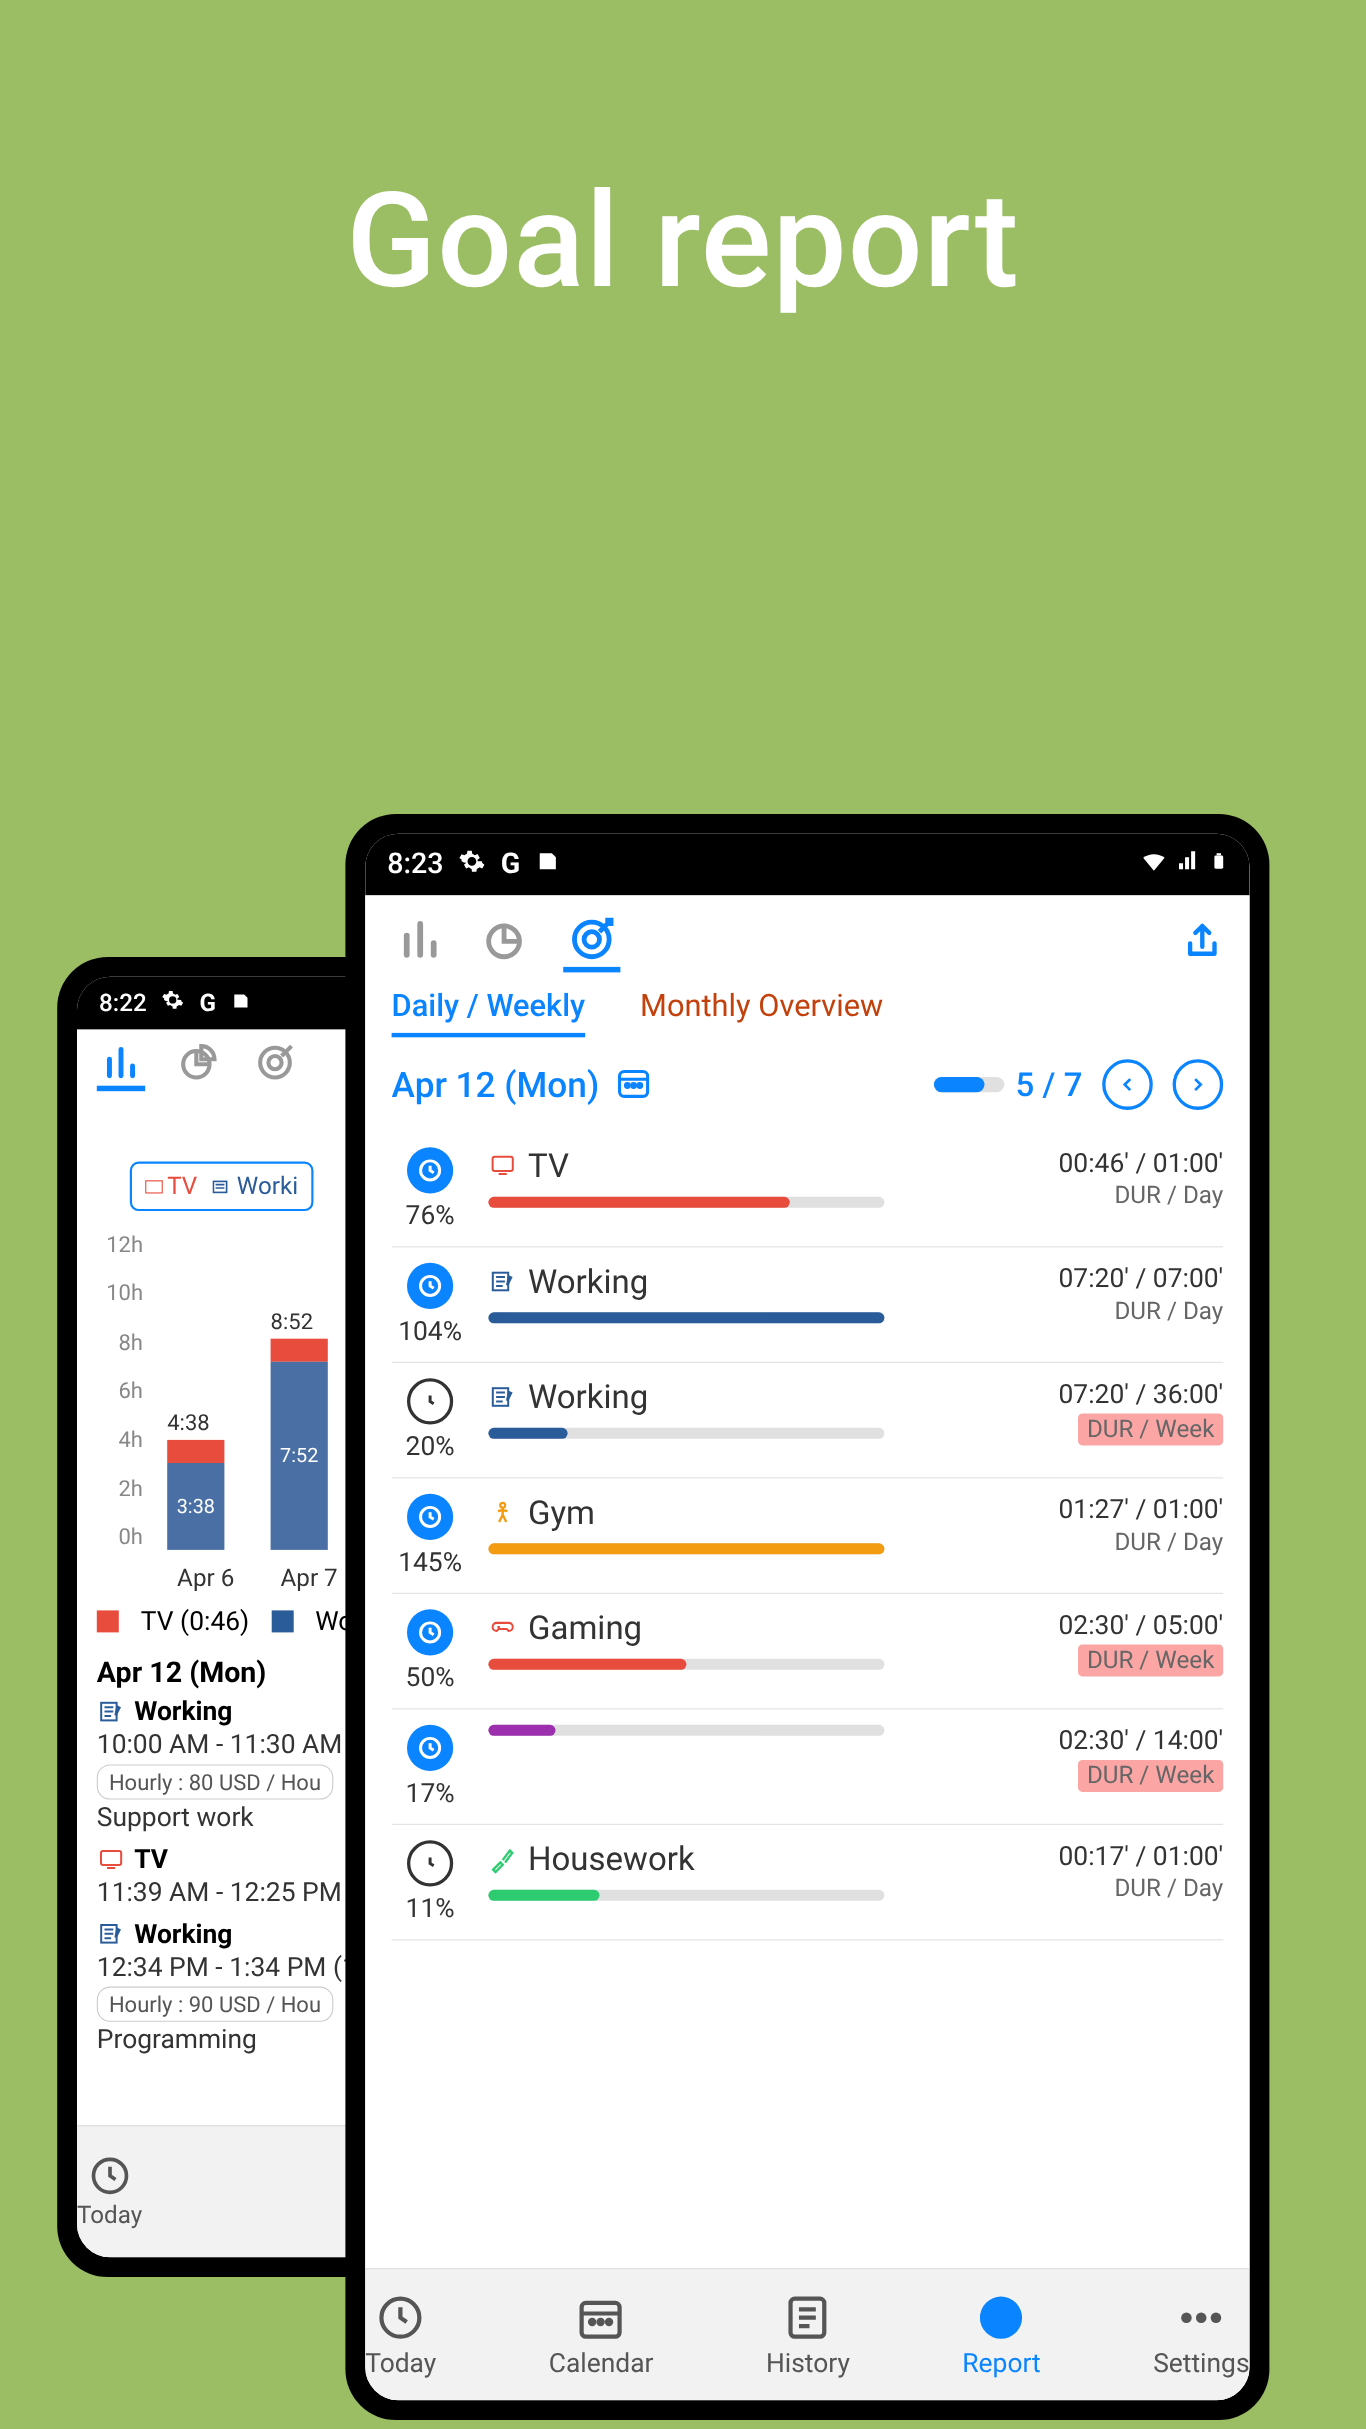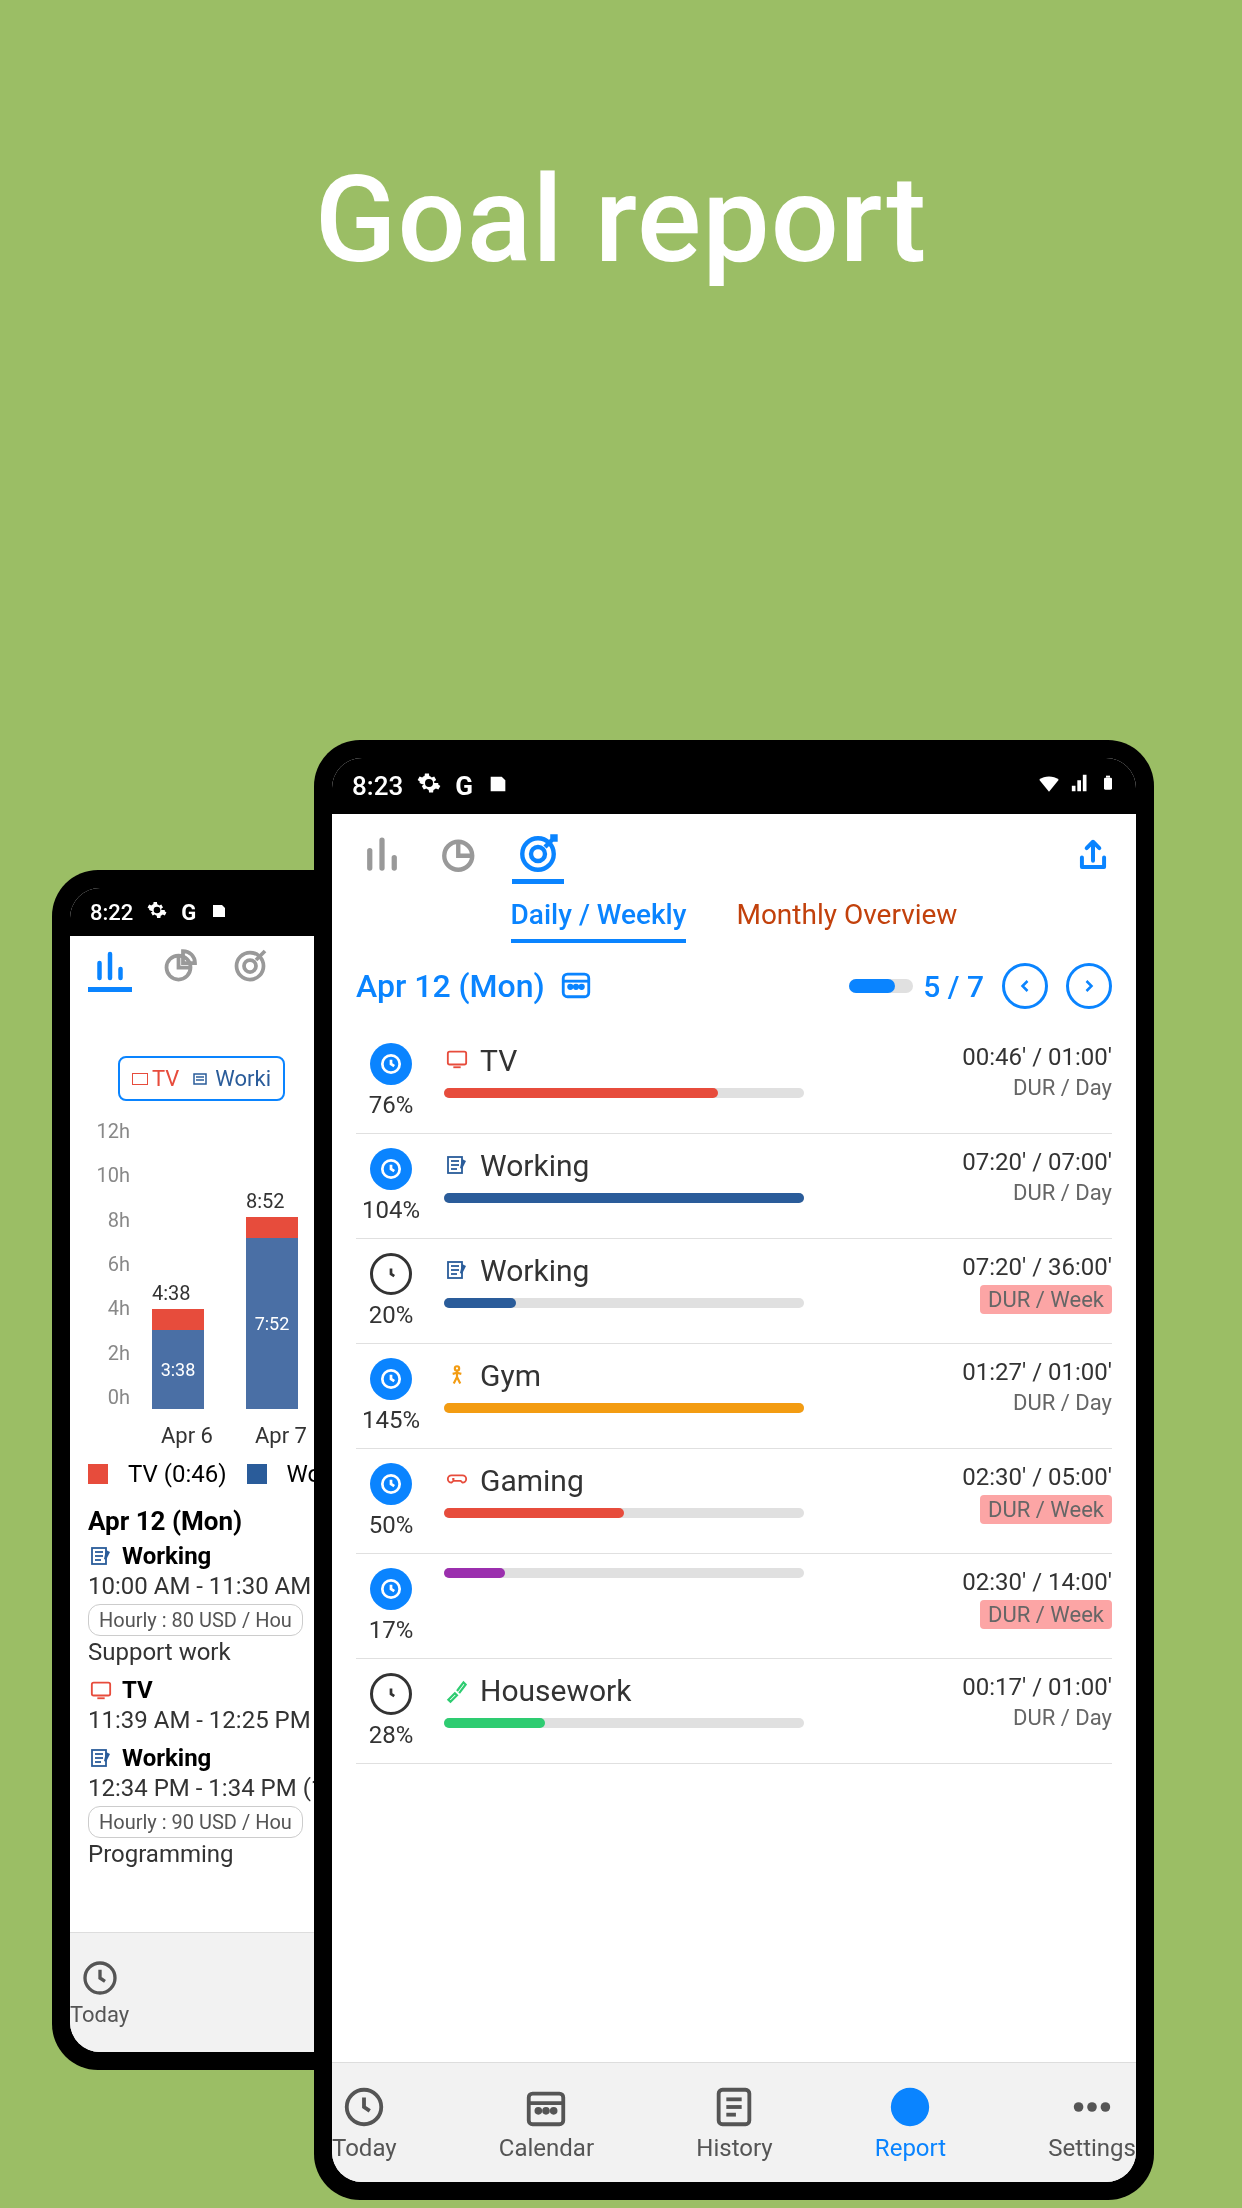--- a/index.html
+++ b/index.html
@@ -25,21 +25,21 @@
 .phone-front .top-tabs { justify-content: space-between; }
 .top-tabs-left { display: flex; gap: 26px; align-items: center; }
 .tab-icon { width: 44px; height: 44px; display: flex; align-items: center; justify-content: center; border-bottom: 5px solid transparent; padding-bottom: 4px; }
 .phone-front .tab-icon { width: 52px; height: 52px; }
 .tab-icon.active { border-bottom-color: #0a84ff; }
 .tab-icon svg { width: 36px; height: 36px; }
 .phone-front .tab-icon svg { width: 42px; height: 42px; }
 
 .share-btn svg { width: 38px; height: 38px; }
 
-.sub-tabs { display: flex; gap: 50px; justify-content: center; margin: 14px 0 20px; }
+.sub-tabs { display: flex; gap: 50px; margin: 14px 0 20px; }
 .sub-tab { font-size: 28px; color: #c2410c; padding-bottom: 8px; border-bottom: 4px solid transparent; }
 .sub-tab.active { color: #0a84ff; border-bottom-color: #0a84ff; font-weight: 500; }
 
 .day-tab-row { display: flex; justify-content: flex-end; padding-right: 90px; margin-bottom: 14px; }
 .day-tab { color: #0a84ff; font-size: 24px; font-weight: 500; border-bottom: 4px solid #0a84ff; padding: 0 6px 6px; }
 
 .date-row { display: flex; align-items: center; justify-content: space-between; margin-bottom: 20px; }
 .date-left { display: flex; align-items: center; gap: 14px; }
 .date-text { color: #0a84ff; font-size: 32px; font-weight: 500; }
 .cal-icon-sm { width: 34px; height: 34px; }
@@ -511,21 +511,21 @@
       <span class="goal-unit boxed">DUR / Week</span>
     </div>
           </div>
           <div class="goal-item">
     <div class="goal-left">
       <div class="clock-icon outline">
                 <svg viewBox="0 0 24 24" fill="none" stroke="#333" stroke-width="2.5">
                   <path d="M12 7v5l3 2"></path>
                 </svg>
               </div>
-      <div class="pct-text">28%</div>
+      <div class="pct-text">11%</div>
     </div>
     <div class="goal-mid">
       <div class="goal-title-row">
         <span class="activity-icon"><svg viewBox="0 0 24 24" width="26" height="26" fill="none" stroke="#2ecc71" stroke-width="2">
                     <path d="M4 20l6-6 2 2-6 6zM12 12l6-8 2 2-6 8"></path>
                   </svg></span>
         <span class="goal-name">Housework</span>
       </div>
       <div class="goal-bar">
                 <div class="goal-fill" style="width:28%;background:#2ecc71;"></div>

